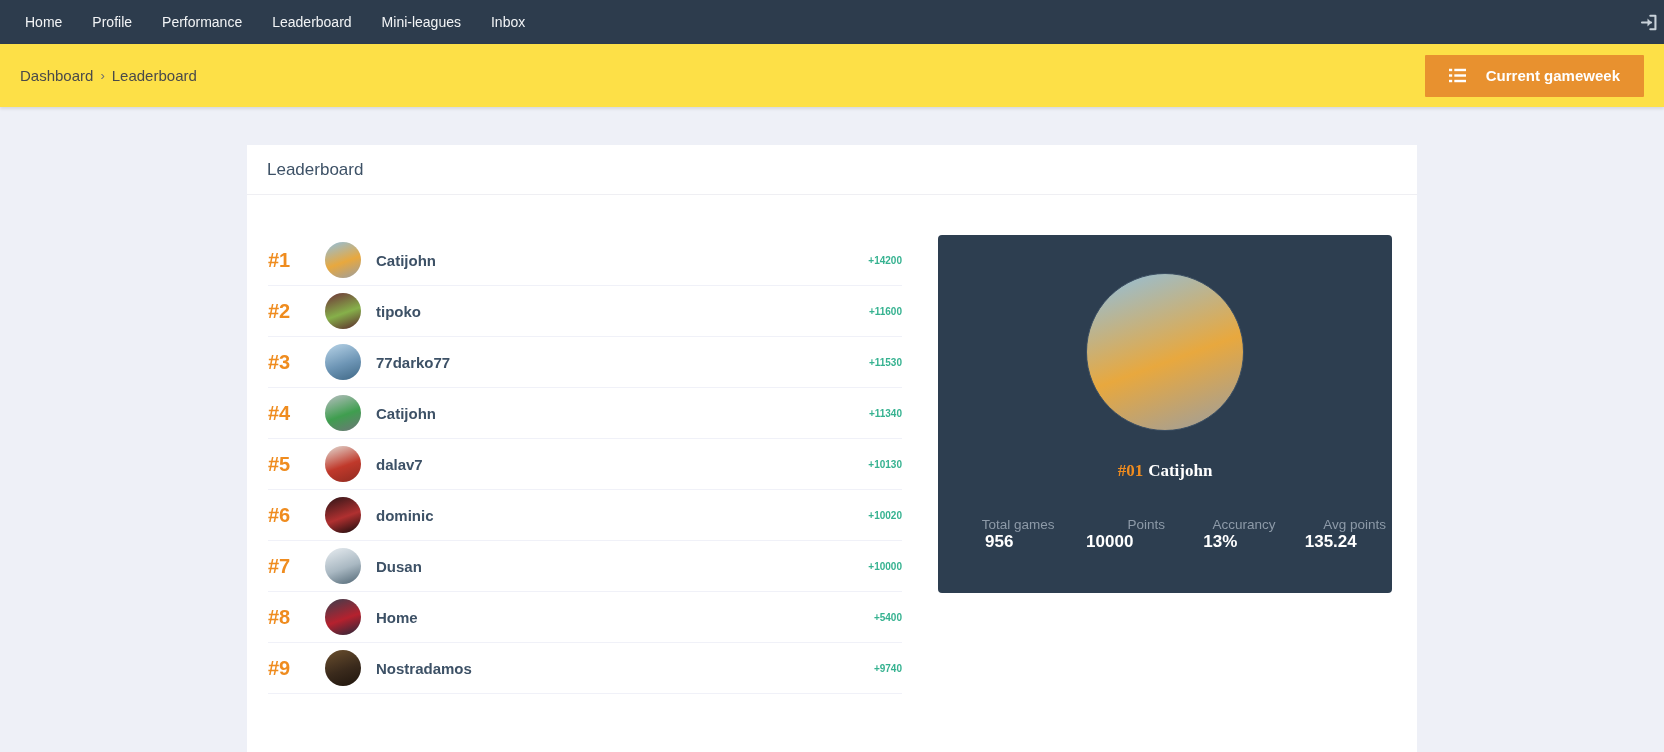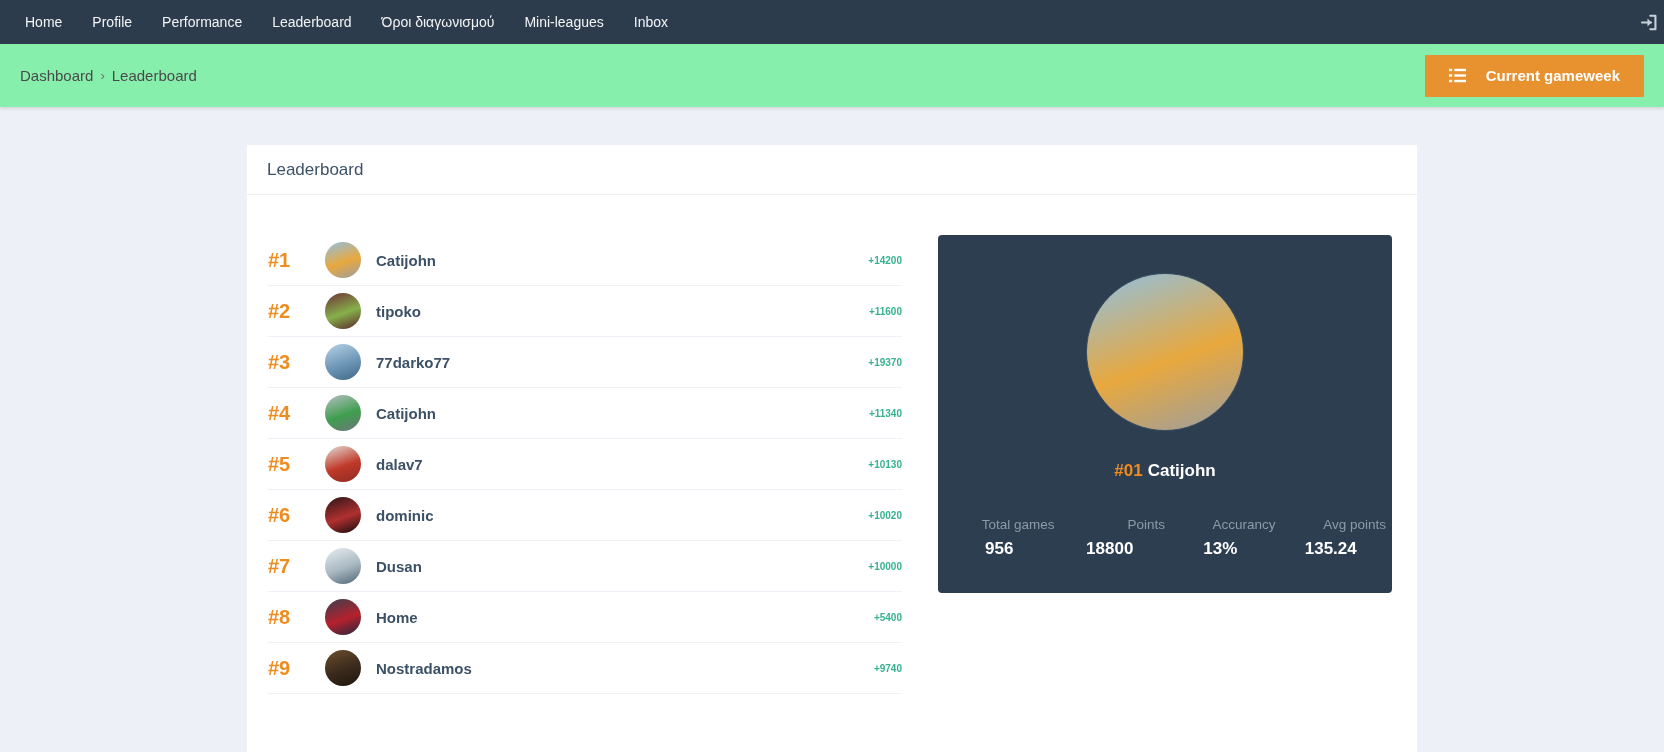--- a/index.html
+++ b/index.html
@@ -9,21 +9,21 @@
   
   .navbar { height:44px; background:#2d3c4d; display:flex; align-items:center;
     padding:0 2px 0 10px; }
   .nav-item { color:#f2f4f6; font-size:14px; padding:0 15px; height:44px;
     display:flex; align-items:center; cursor:pointer; white-space:nowrap; }
   .nav-spacer { flex:1; }
   .signin-btn { width:26px; height:44px; display:flex; align-items:center;
     justify-content:center; cursor:pointer; }
 
   
-  .crumb-bar { height:63px; background:#86efac; display:flex; align-items:center;
+  .crumb-bar { height:63px; background:#fde047; display:flex; align-items:center;
     padding:0 20px; box-shadow:0 2px 3px rgba(0,0,0,0.10); position:relative; z-index:2; }
   .breadcrumb { font-size:15px; color:#4a4a4a; display:flex; align-items:center; }
   .crumb-link { cursor:pointer; }
   .crumb-sep { margin:0 7px; color:#6f6f6f; font-size:13px; }
   .gw-btn { margin-left:auto; background:#e8912f; border:none; color:#fff;
     font-family:inherit; font-weight:bold; font-size:15px; height:42px; padding:0 24px;
     display:flex; align-items:center; gap:20px; cursor:pointer; border-radius:1px; }
 
   
   .card { width:1170px; margin:38px auto 0; background:#fff; height:660px; }
@@ -40,39 +40,38 @@
     flex:none; }
   .lb-name { font-size:15px; font-weight:bold; color:#3d5166; }
   .lb-pts { margin-left:auto; font-size:10px; font-weight:bold; color:#36b290; }
 
   
   .panel { width:454px; height:358px; background:#2d3e50; border-radius:4px;
     flex:none; }
   .panel-avatar { width:158px; height:158px; border-radius:50%;
     margin:38px auto 0; border:1px solid #3c4f63; }
   .panel-name { text-align:center; margin-top:30px; font-size:17px;
-    font-weight:bold; color:#ffffff; }
+    font-weight:bold; color:#ffffff;font-family:Liberation Serif, serif; }
   .panel-name .pr { color:#ef8c1f; margin-right:5px; }
   .panel-stats { display:flex; margin-top:36px; padding:0 6px; }
   .stat-col { flex:1; text-align:center; }
   .stat-label { font-size:13.5px; color:#8d9aa8;text-align:right; }
-  .stat-value { margin-top:7px; font-size:17px; font-weight:bold; color:#ffffff; }
+  .stat-value { font-size:17px; font-weight:bold; color:#ffffff; }
 
   .icon-svg { display:block; }
 </style>
 </head>
 <body>
 
 <div class="navbar">
   <div style="display:flex">
       <div class="nav-item">Home</div>
       <div class="nav-item">Profile</div>
       <div class="nav-item">Performance</div>
       <div class="nav-item">Leaderboard</div>
-      <div class="nav-item">Όροι διαγωνισμού</div>
       <div class="nav-item">Mini-leagues</div>
       <div class="nav-item">Inbox</div>
     </div>
   <div class="nav-spacer"></div>
   <div class="signin-btn">
     <span>
       <svg class="icon-svg" width="19" height="19" viewBox="0 0 24 24" fill="none" stroke="#c9d2da" stroke-width="2.6" stroke-linecap="round" stroke-linejoin="round">
         <path d="M13 3.5h6.5v17H13"></path>
         <path d="M2.5 12h11.5"></path>
         <path d="M9.5 7l5 5-5 5" fill="#c9d2da" stroke="none"></path>
@@ -116,21 +115,21 @@
         <div class="lb-row">
           <span class="lb-rank">#2</span>
           <span class="lb-avatar" style="background: linear-gradient(160deg, rgb(110, 48, 56) 0%, rgb(134, 176, 74) 55%, rgb(90, 36, 43) 100%);"></span>
           <span class="lb-name">tipoko</span>
           <span class="lb-pts">+11600</span>
         </div>
         <div class="lb-row">
           <span class="lb-rank">#3</span>
           <span class="lb-avatar" style="background: linear-gradient(160deg, rgb(184, 212, 232) 0%, rgb(109, 149, 181) 55%, rgb(62, 103, 133) 100%);"></span>
           <span class="lb-name">77darko77</span>
-          <span class="lb-pts">+19370</span>
+          <span class="lb-pts">+11530</span>
         </div>
         <div class="lb-row">
           <span class="lb-rank">#4</span>
           <span class="lb-avatar" style="background: linear-gradient(160deg, rgb(185, 190, 194) 0%, rgb(63, 158, 79) 55%, rgb(111, 117, 121) 100%);"></span>
           <span class="lb-name">Catijohn</span>
           <span class="lb-pts">+11340</span>
         </div>
         <div class="lb-row">
           <span class="lb-rank">#5</span>
           <span class="lb-avatar" style="background: linear-gradient(160deg, rgb(227, 222, 214) 0%, rgb(192, 57, 43) 55%, rgb(142, 42, 32) 100%);"></span>
@@ -168,21 +167,21 @@
       <div class="panel-name">
         <span class="pr">#01</span><span>Catijohn</span>
       </div>
       <div class="panel-stats">
           <div class="stat-col">
             <div class="stat-label">Total games</div>
             <div class="stat-value">956</div>
           </div>
           <div class="stat-col">
             <div class="stat-label">Points</div>
-            <div class="stat-value">18800</div>
+            <div class="stat-value">10000</div>
           </div>
           <div class="stat-col">
             <div class="stat-label">Accurancy</div>
             <div class="stat-value">13%</div>
           </div>
           <div class="stat-col">
             <div class="stat-label">Avg points</div>
             <div class="stat-value">135.24</div>
           </div>
         </div>

